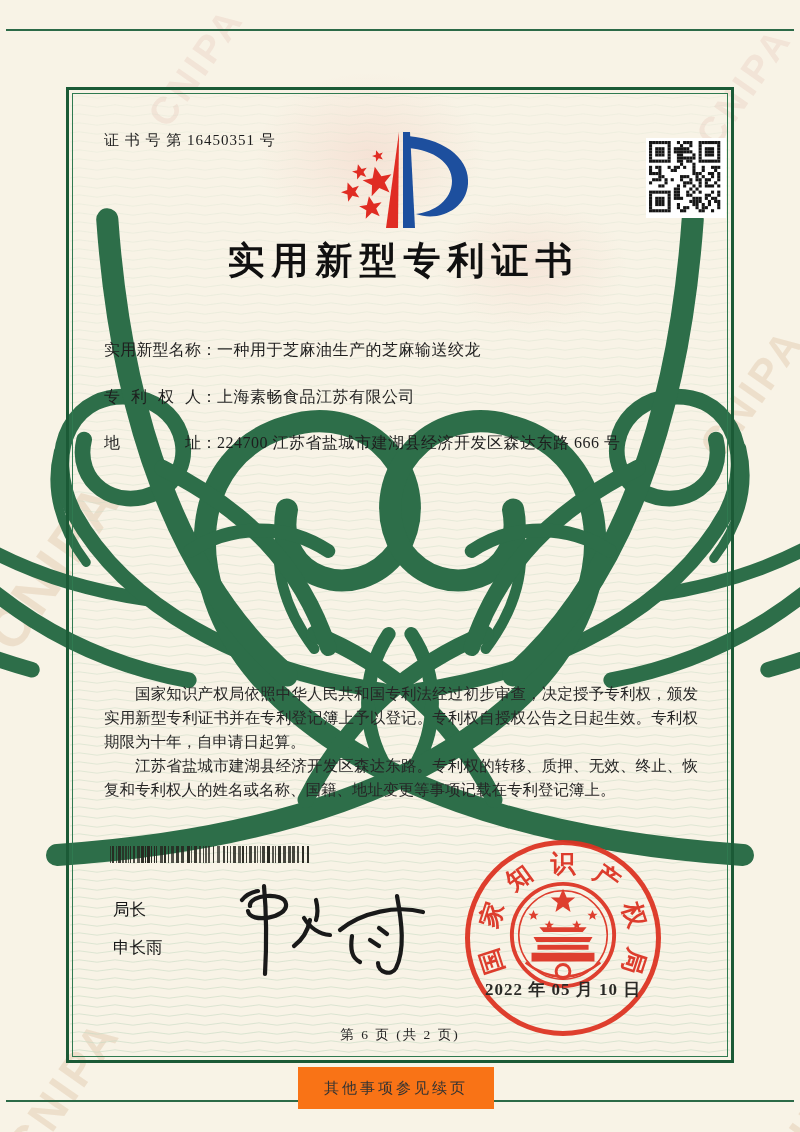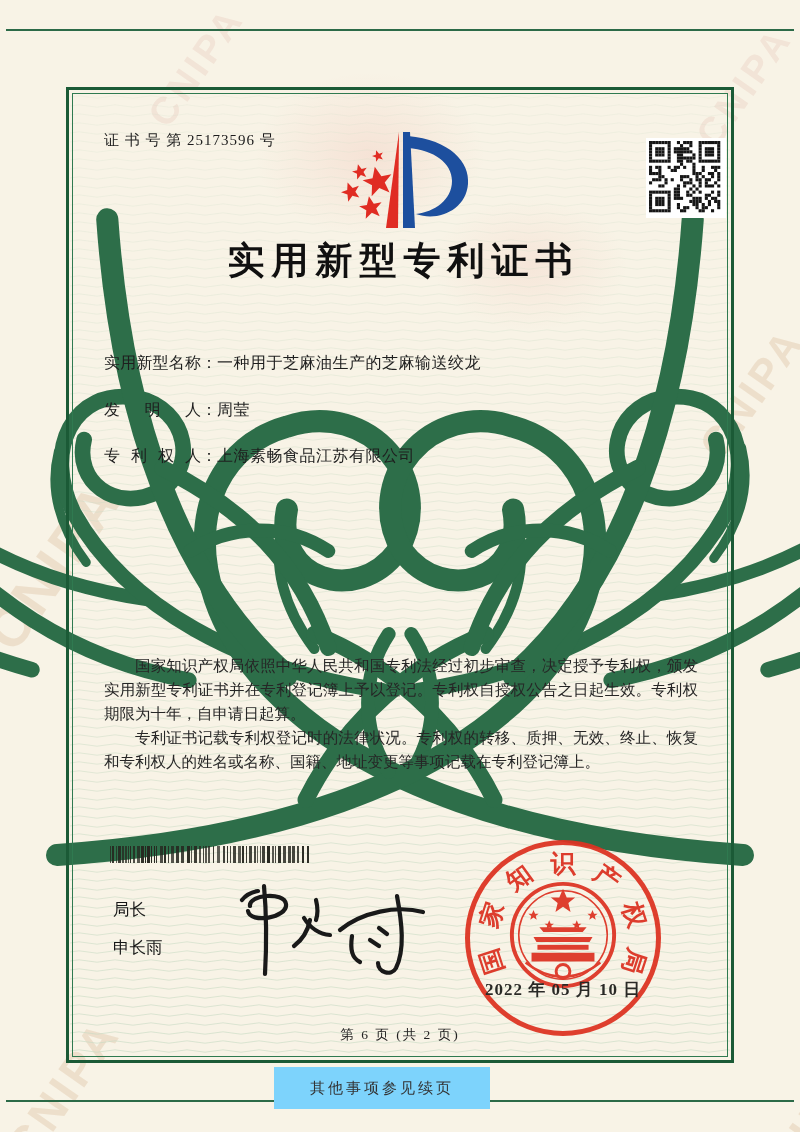--- a/index.html
+++ b/index.html
@@ -30,27 +30,27 @@
     border:3px solid #1b5a36;box-sizing:border-box;z-index:2;pointer-events:none;}
   .border-inner{position:absolute;inset:3px;border:1px solid #2f7a50;}
   
   .content{position:absolute;inset:0;z-index:3;}
   .cert-no{position:absolute;left:104px;top:131px;font-size:15px;letter-spacing:1px;color:#1d1d1d;}
   .logo{position:absolute;left:328px;top:124px;}
   .qr{position:absolute;left:646px;top:138px;width:80px;height:80px;background:#fff;}
   .qr svg{display:block;} .qr rect{fill:#161616;}
   .title{position:absolute;left:0;top:236px;width:100%;text-align:center;
     font-size:37px;font-weight:bold;letter-spacing:7px;padding-left:7px;box-sizing:border-box;color:#101010;}
-  .fields{position:absolute;left:104px;top:353px;width:606px;font-size:16px;color:#1e1e1e;}
+  .fields{position:absolute;left:104px;top:340px;width:606px;font-size:16px;color:#1e1e1e;}
   .frow{position:relative;line-height:20px;margin-bottom:26.5px;white-space:nowrap;}
   .flabel{display:inline-block;width:97px;text-align:justify;text-align-last:justify;vertical-align:top;}
   .fcolon{display:inline-block;vertical-align:top;}
   .fvalue{display:inline-block;vertical-align:top;letter-spacing:.5px;}
   .pair2{position:absolute;left:313px;top:0;}
-  .paras{position:absolute;left:104px;top:654px;width:594px;font-size:15.5px;line-height:24px;
+  .paras{position:absolute;left:104px;top:682px;width:594px;font-size:15.5px;line-height:24px;
     text-align:justify;color:#262626;}
   .paras p{margin:0;text-indent:2em;}
   .barcode{position:absolute;left:110px;top:846px;width:206px;height:17px;}
   .barcode i{position:absolute;top:0;height:100%;background:#26261f;}
   .signer{position:absolute;left:113px;top:899px;font-family:"Liberation Sans","DejaVu Sans",sans-serif;
     font-size:16.5px;color:#151515;line-height:20px;}
   .signer .s2{margin-top:18px;}
   .sig{position:absolute;left:212px;top:878px;}
   .sig path{fill:none;stroke:#191919;stroke-width:4.2;stroke-linecap:round;stroke-linejoin:round;}
   
@@ -58,21 +58,21 @@
   .seal-ring{position:absolute;left:2px;top:2px;width:196px;height:196px;border:5px solid #dd3322;
     border-radius:50%;box-sizing:border-box;}
   .seal-char{position:absolute;left:50%;top:50%;font-size:25px;font-weight:bold;color:#dc3222;
     transform-origin:center;}
   .emblem{position:absolute;left:41px;top:38px;}
   .emblem .f{fill:#dd3424;} .emblem .s{fill:none;stroke:#dd3424;}
   .seal-date{position:absolute;left:0;top:140px;width:200px;text-align:center;font-size:17px;
     font-weight:bold;color:#1d1d1b;letter-spacing:1px;z-index:4;}
   .page-info{position:absolute;left:0;top:1026px;width:100%;text-align:center;font-size:13.5px;
     letter-spacing:2px;color:#222;}
-  .cont-box{position:absolute;left:274px;top:1067px;width:216px;height:42px;background:#7dd3fc;
+  .cont-box{position:absolute;left:298px;top:1067px;width:196px;height:42px;background:#f97316;
     z-index:5;display:flex;align-items:center;justify-content:center;font-size:15px;
     letter-spacing:3px;color:#333;}
 </style>
 </head>
 <body>
 
 <div class="page">
 
   <div class="blob blob1"></div>
   <div class="blob blob2"></div>
@@ -226,21 +226,21 @@
     <use href="#fl" transform="translate(500,1080) scale(0.7,0.7)"></use>
     <use href="#cfl" transform="translate(52,1068) scale(0.95,-0.95)"></use>
     <use href="#cfl" transform="translate(748,1068) scale(-0.95,-0.95)"></use>
   </svg>
 
   <div class="border-outer">
     <div class="border-inner"></div>
   </div>
 
   <div class="content">
-    <div class="cert-no">证 书 号 第 25173596 号</div>
+    <div class="cert-no">证 书 号 第 16450351 号</div>
 
     <svg class="logo" width="160" height="112" viewBox="0 0 160 112">
       <defs>
         <path id="st" d="M0,-10 L2.9,-3.1 L9.5,-3.1 L4.2,1.2 L5.9,8.1 L0,4 L-5.9,8.1 L-4.2,1.2 L-9.5,-3.1 L-2.9,-3.1 Z"></path>
       </defs>
       <g>
         <path d="M71 8 L58 104 L70 104 Z" fill="#e02c23"></path>
         <path d="M75 8 L75 104 L87 104 L82 8 Z" fill="#1d4f9e"></path>
         <path d="M80 12 C122 16 142 38 140 60 C138 86 110 98 88 90 C106 88 124 76 124 57 C124 39 106 26 80 24 Z" fill="#1d4f9e"></path>
         <use href="#st" transform="translate(50,32) scale(0.6) rotate(-18)" fill="#e02c23"></use>
@@ -507,30 +507,30 @@
         </svg>
     </div>
 
     <div class="title">实用新型专利证书</div>
 
     <div class="fields">
       <div class="frow">
         <span class="flabel">实用新型名称</span><span class="fcolon">：</span><span class="fvalue">一种用于芝麻油生产的芝麻输送绞龙</span>
       </div>
       <div class="frow">
-        <span class="flabel">发明人</span><span class="fcolon">：</span><span class="fvalue">周莹</span>
+        <span class="flabel">专利权人</span><span class="fcolon">：</span><span class="fvalue">上海素畅食品江苏有限公司</span>
       </div>
       <div class="frow">
-        <span class="flabel">专利权人</span><span class="fcolon">：</span><span class="fvalue">上海素畅食品江苏有限公司</span>
+        <span class="flabel">地址</span><span class="fcolon">：</span><span class="fvalue">224700 江苏省盐城市建湖县经济开发区森达东路 666 号</span>
       </div>
     </div>
 
     <div class="paras">
       <p>国家知识产权局依照中华人民共和国专利法经过初步审查，决定授予专利权，颁发实用新型专利证书并在专利登记簿上予以登记。专利权自授权公告之日起生效。专利权期限为十年，自申请日起算。</p>
-      <p>专利证书记载专利权登记时的法律状况。专利权的转移、质押、无效、终止、恢复和专利权人的姓名或名称、国籍、地址变更等事项记载在专利登记簿上。</p>
+      <p>江苏省盐城市建湖县经济开发区森达东路。专利权的转移、质押、无效、终止、恢复和专利权人的姓名或名称、国籍、地址变更等事项记载在专利登记簿上。</p>
     </div>
 
     <div class="barcode">
         <i style="left: 0px; width: 1px; opacity: 0.79;"></i>
         <i style="left: 2px; width: 2px; opacity: 0.9;"></i>
         <i style="left: 6px; width: 1px; opacity: 0.73;"></i>
         <i style="left: 8px; width: 3px; opacity: 0.88;"></i>
         <i style="left: 12px; width: 2px; opacity: 0.76;"></i>
         <i style="left: 15px; width: 2px; opacity: 0.73;"></i>
         <i style="left: 18px; width: 1px; opacity: 0.79;"></i>

